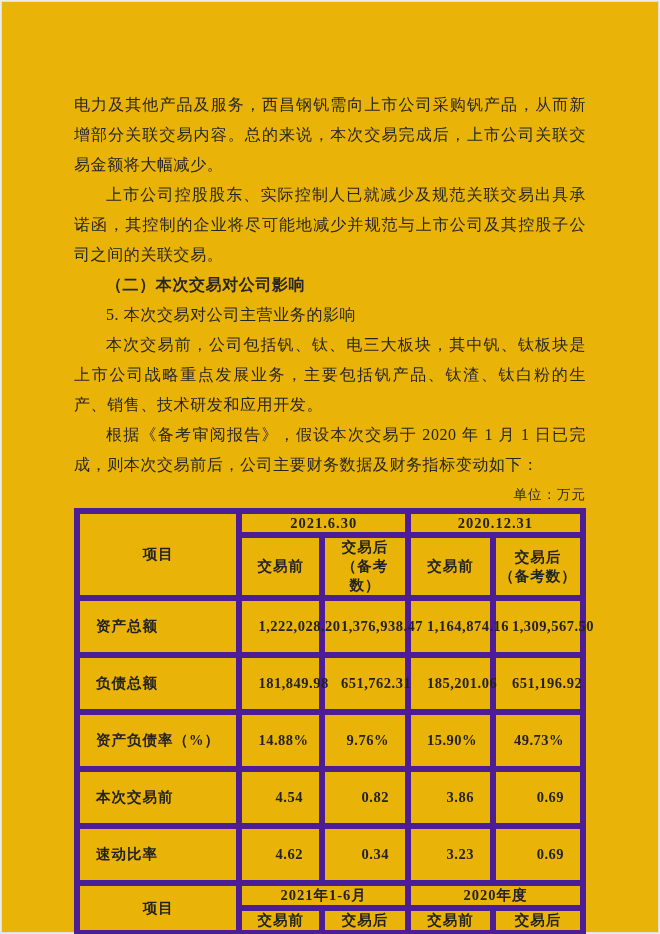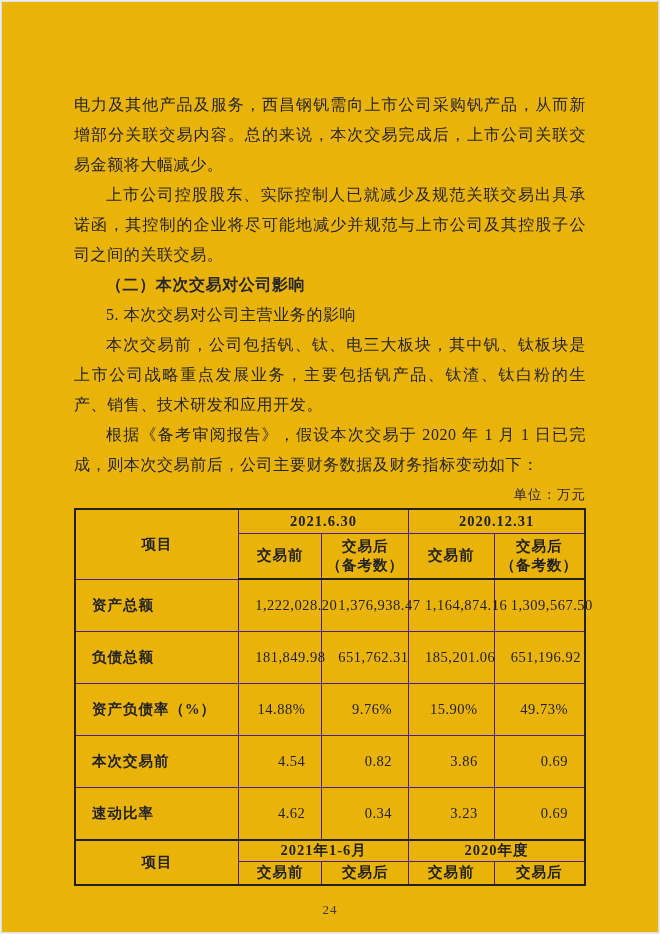--- a/index.html
+++ b/index.html
@@ -41,21 +41,21 @@
     color: #2a2a2a;
   }
   table.fin {
     width: 100%;
     border-collapse: collapse;
     table-layout: fixed;
     font-size: 14.5px;
     color: #222;
   }
   table.fin, table.fin th, table.fin td {
-    border: 1px solid #4c1d95;
+    border: 6px solid #4c1d95;
   }
   table.fin { border: 2px solid #222; }
   table.fin th {
     font-weight: bold;
     text-align: center;
     vertical-align: middle;
     padding: 0 2px;
     letter-spacing: 1px;
   }
   table.fin td {
@@ -72,20 +72,21 @@
   td.label {
     text-align: left;
     padding-left: 8px;
     font-weight: bold;
     letter-spacing: 1px;
   }
   td.num {
     text-align: right;
     padding-right: 10px;
     letter-spacing: 0.5px;
+    font-weight: bold;
   }
   .two-line span { display: block; line-height: 19px; }
   .page-number {
     text-align: center;
     margin-top: 16px;
     font-size: 13px;
     letter-spacing: 1px;
     color: #3a3a3a;
   }
 </style>

